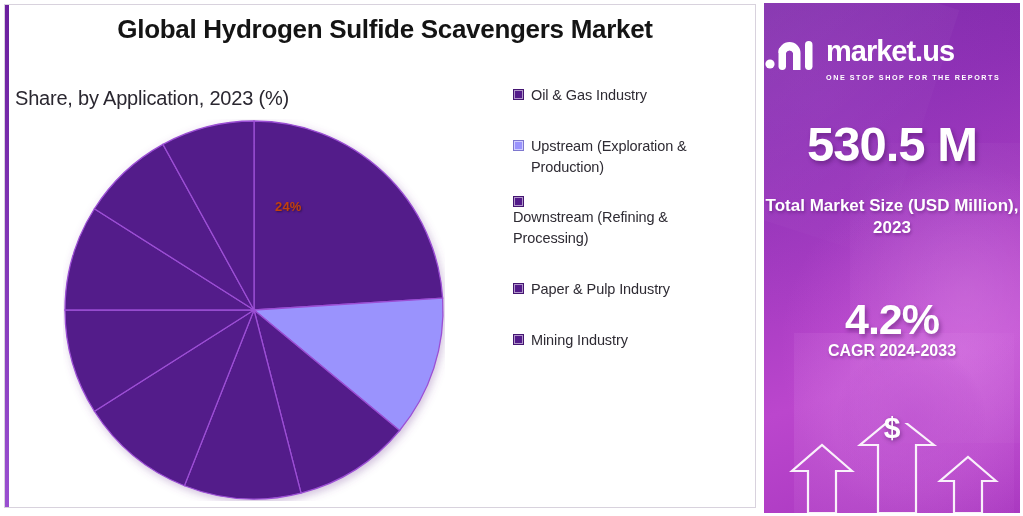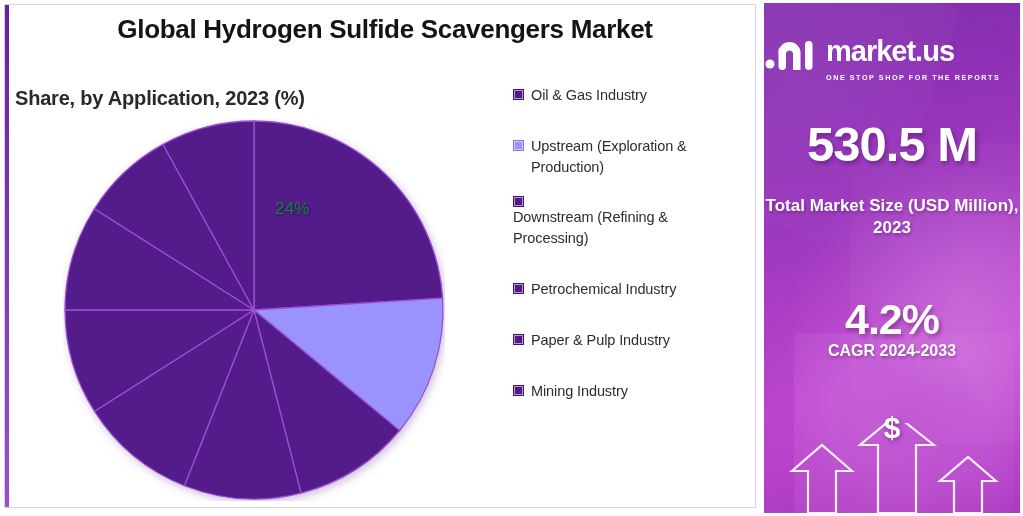--- a/index.html
+++ b/index.html
@@ -51,41 +51,40 @@
     color: #141414;
     letter-spacing: -0.3px;
   }
   #chart-subtitle {
     position: absolute;
     left: 10px;
     top: 82px;
     font-size: 20px;
     color: #2a2730;
     letter-spacing: -0.2px;
-    font-weight: bold;
   }
 
   
   #pie-wrap {
     position: absolute;
     left: 58px;
     top: 114px;
     width: 382px;
     height: 382px;
   }
   #pie-svg { display: block; width: 382px; height: 382px; }
   .pie-slice { stroke: #9b4fd4; stroke-width: 1.3; }
 
   #pie-label-24 {
     position: absolute;
     left: 212px;
     top: 80px;
-    font-size: 17px;
-    font-weight: normal;
-    color: #15803d;
+    font-size: 13px;
+    font-weight: bold;
+    color: #c2410c;
     text-shadow: 1px 1px 2px rgba(0,0,0,0.45);
     letter-spacing: 0.2px;
   }
 
   
   #legend {
     position: absolute;
     left: 508px;
     top: 80px;
     width: 228px;
@@ -276,26 +275,20 @@
         <div class="legend-item" style="margin-bottom: 30px; flex-direction: column;">
           <span class="legend-swatch" style="background: rgb(83, 26, 138);">
             <i></i>
           </span>
           <span class="legend-label">Downstream (Refining &amp; Processing)</span>
         </div>
         <div class="legend-item" style="margin-bottom: 30px;">
           <span class="legend-swatch" style="background: rgb(83, 26, 138);">
             <i></i>
           </span>
-          <span class="legend-label">Petrochemical Industry</span>
-        </div>
-        <div class="legend-item" style="margin-bottom: 30px;">
-          <span class="legend-swatch" style="background: rgb(83, 26, 138);">
-            <i></i>
-          </span>
           <span class="legend-label">Paper &amp; Pulp Industry</span>
         </div>
         <div class="legend-item" style="margin-bottom: 0px;">
           <span class="legend-swatch" style="background: rgb(83, 26, 138);">
             <i></i>
           </span>
           <span class="legend-label">Mining Industry</span>
         </div>
       </div>
   </div>

